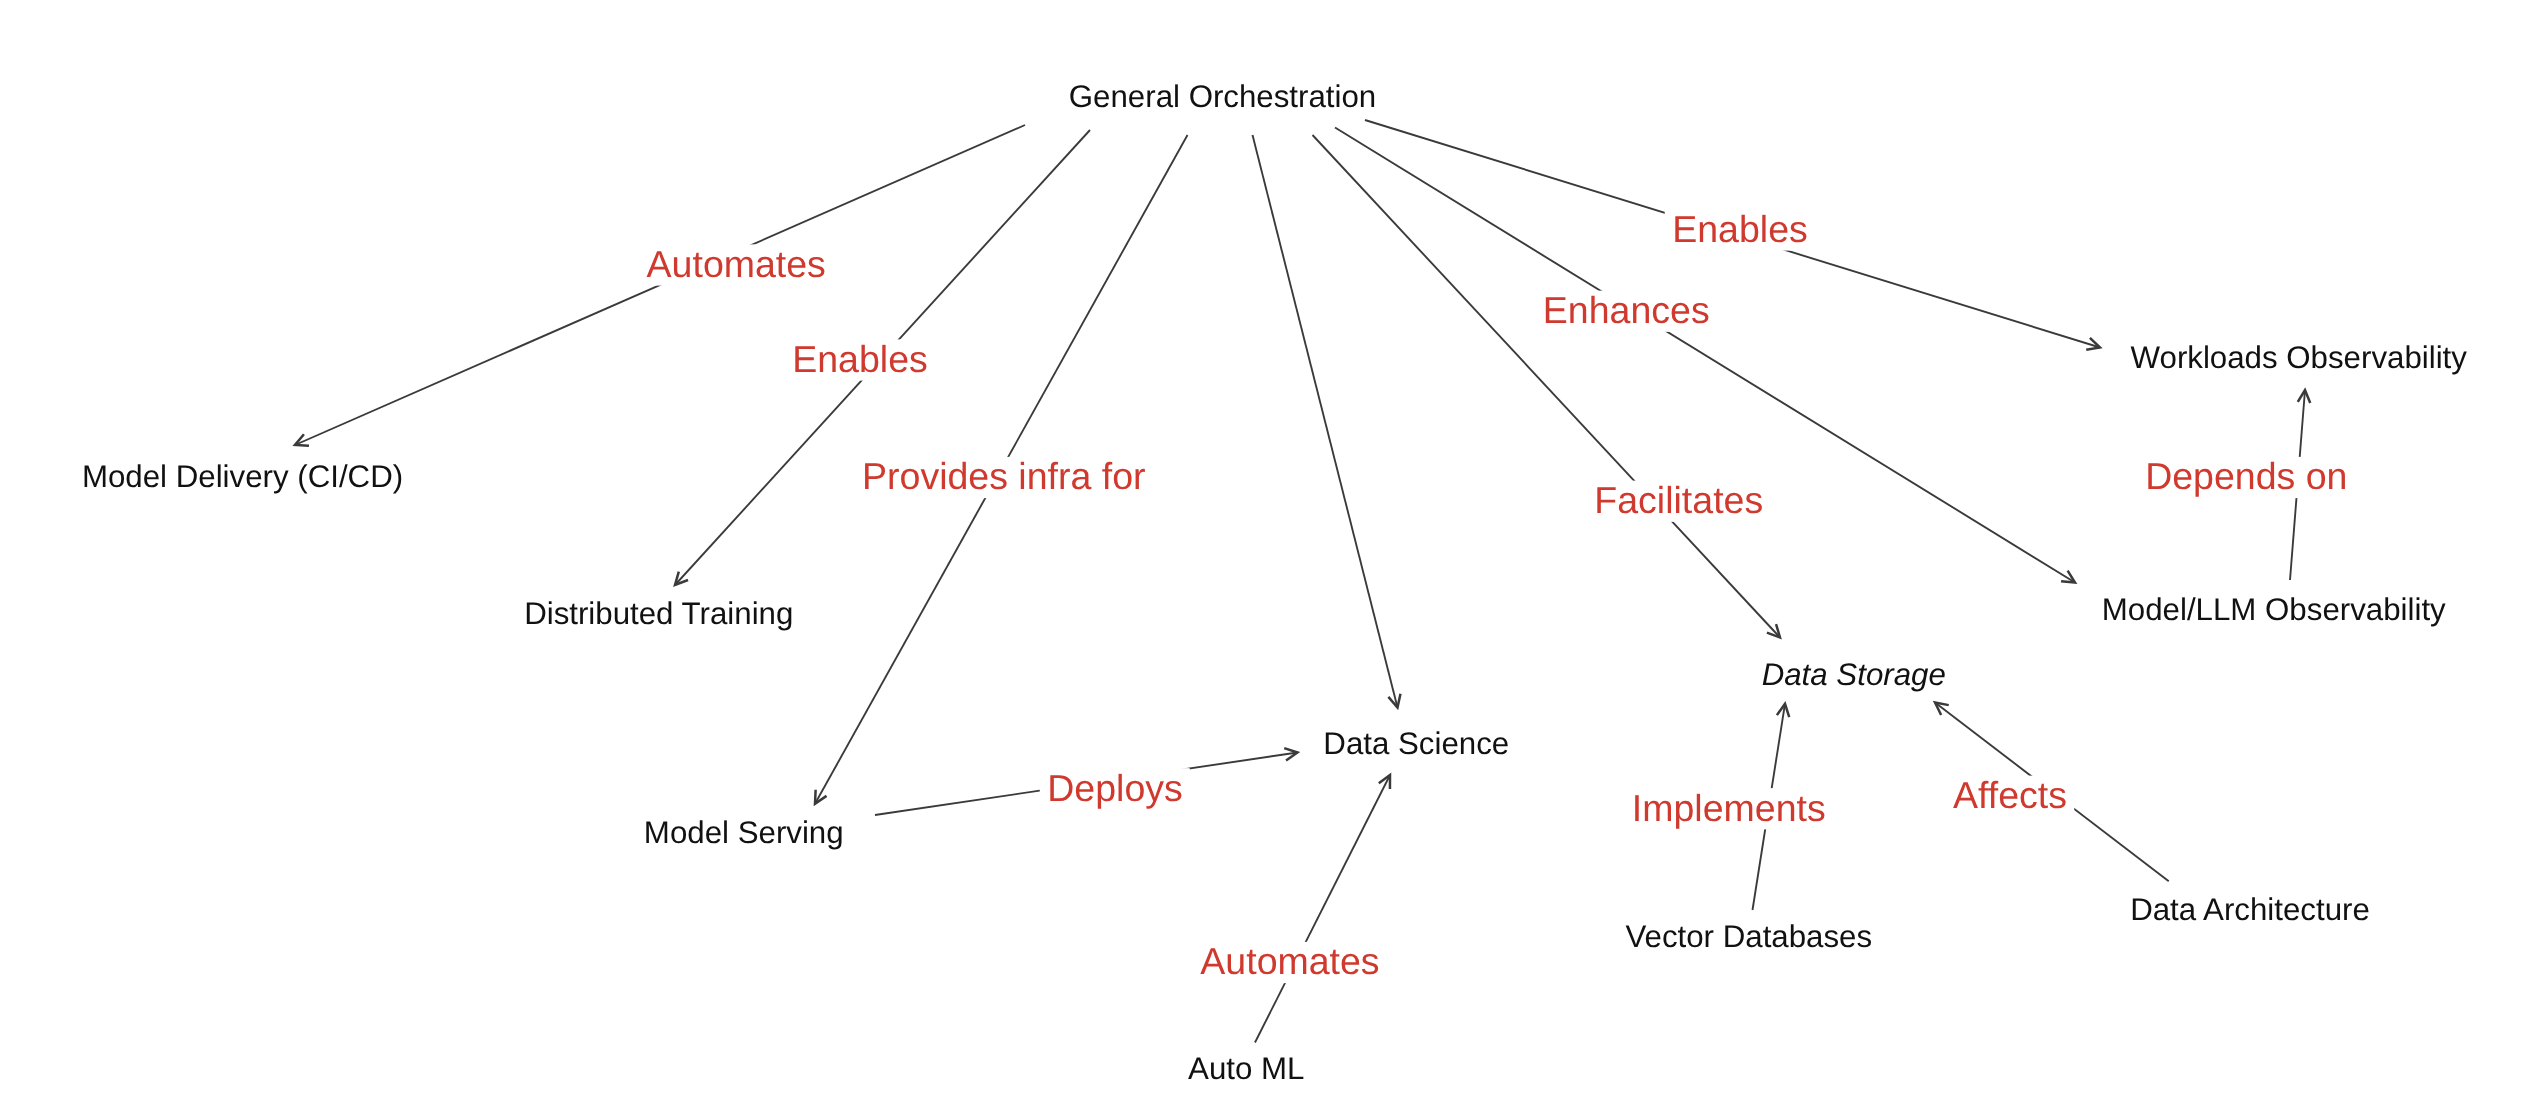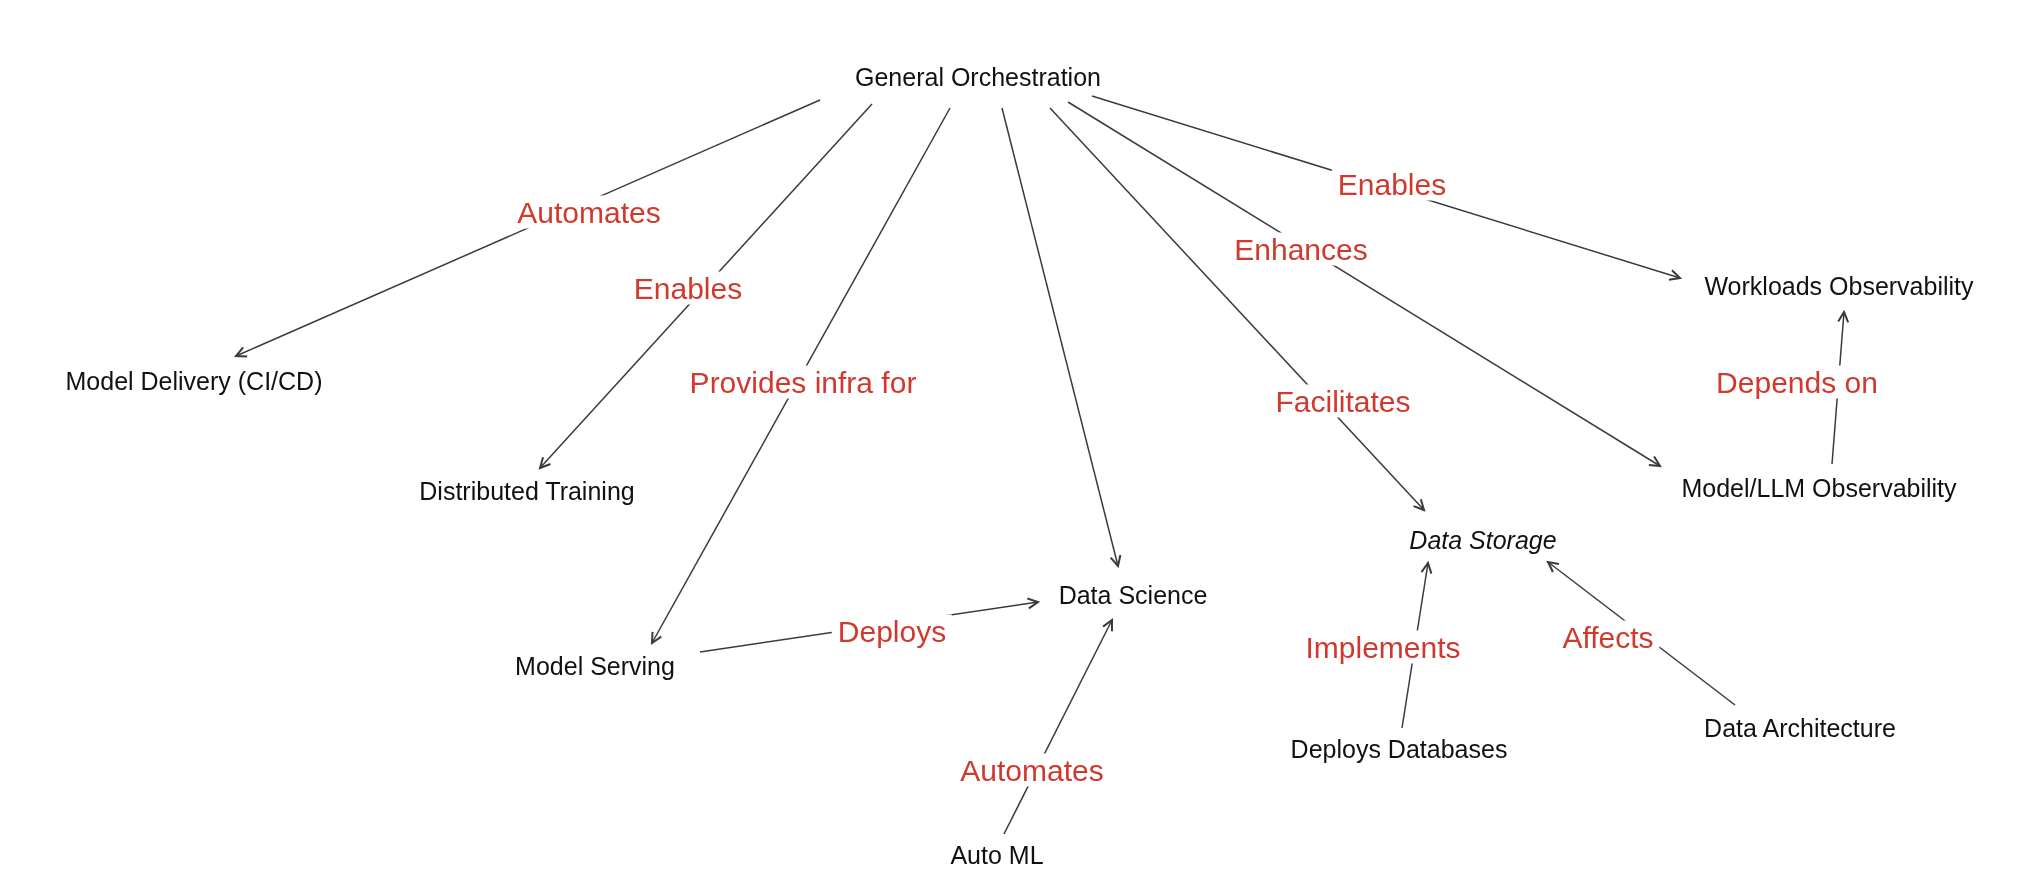--- a/index.html
+++ b/index.html
@@ -68,21 +68,21 @@
       <line x1="1735" y1="705" x2="1548" y2="562" marker-end="url(#arrow)"></line>
       <line x1="1832" y1="464" x2="1844" y2="312" marker-end="url(#arrow)"></line>
     </svg>
 <div class="node" style="left: 978px; top: 78px;">General Orchestration</div>
     <div class="node" style="left: 194px; top: 382px; text-align: center;">Model Delivery (CI/CD)</div>
     <div class="node" style="left: 499px; top: 492px; margin-left: 28px;">Distributed Training</div>
     <div class="node" style="left: 595px; top: 667px;">Model Serving</div>
     <div class="node" style="left: 1133px; top: 596px;">Data Science</div>
     <div class="node" style="left: 997px; top: 856px;">Auto ML</div>
     <div class="node" style="left: 1483px; top: 541px; font-style: italic;">Data Storage</div>
-    <div class="node" style="left: 1399px; top: 750px;">Deploys Databases</div>
+    <div class="node" style="left: 1399px; top: 750px;">Vector Databases</div>
     <div class="node" style="left: 1800px; top: 729px;">Data Architecture</div>
     <div class="node" style="left: 1839px; top: 287px;">Workloads Observability</div>
     <div class="node" style="left: 1819px; top: 489px;">Model/LLM Observability</div>
     <div class="edge-label" style="left: 589px; top: 212px;">Automates</div>
     <div class="edge-label" style="left: 688px; top: 288px;">Enables</div>
     <div class="edge-label" style="left: 803px; top: 382px;">Provides infra for</div>
     <div class="edge-label" style="left: 1311px; top: 401px; margin-left: 32px;">Facilitates</div>
     <div class="edge-label" style="left: 1301px; top: 249px;">Enhances</div>
     <div class="edge-label" style="left: 1392px; top: 184px;">Enables</div>
     <div class="edge-label" style="left: 874px; top: 631px; margin-left: 18px;">Deploys</div>

